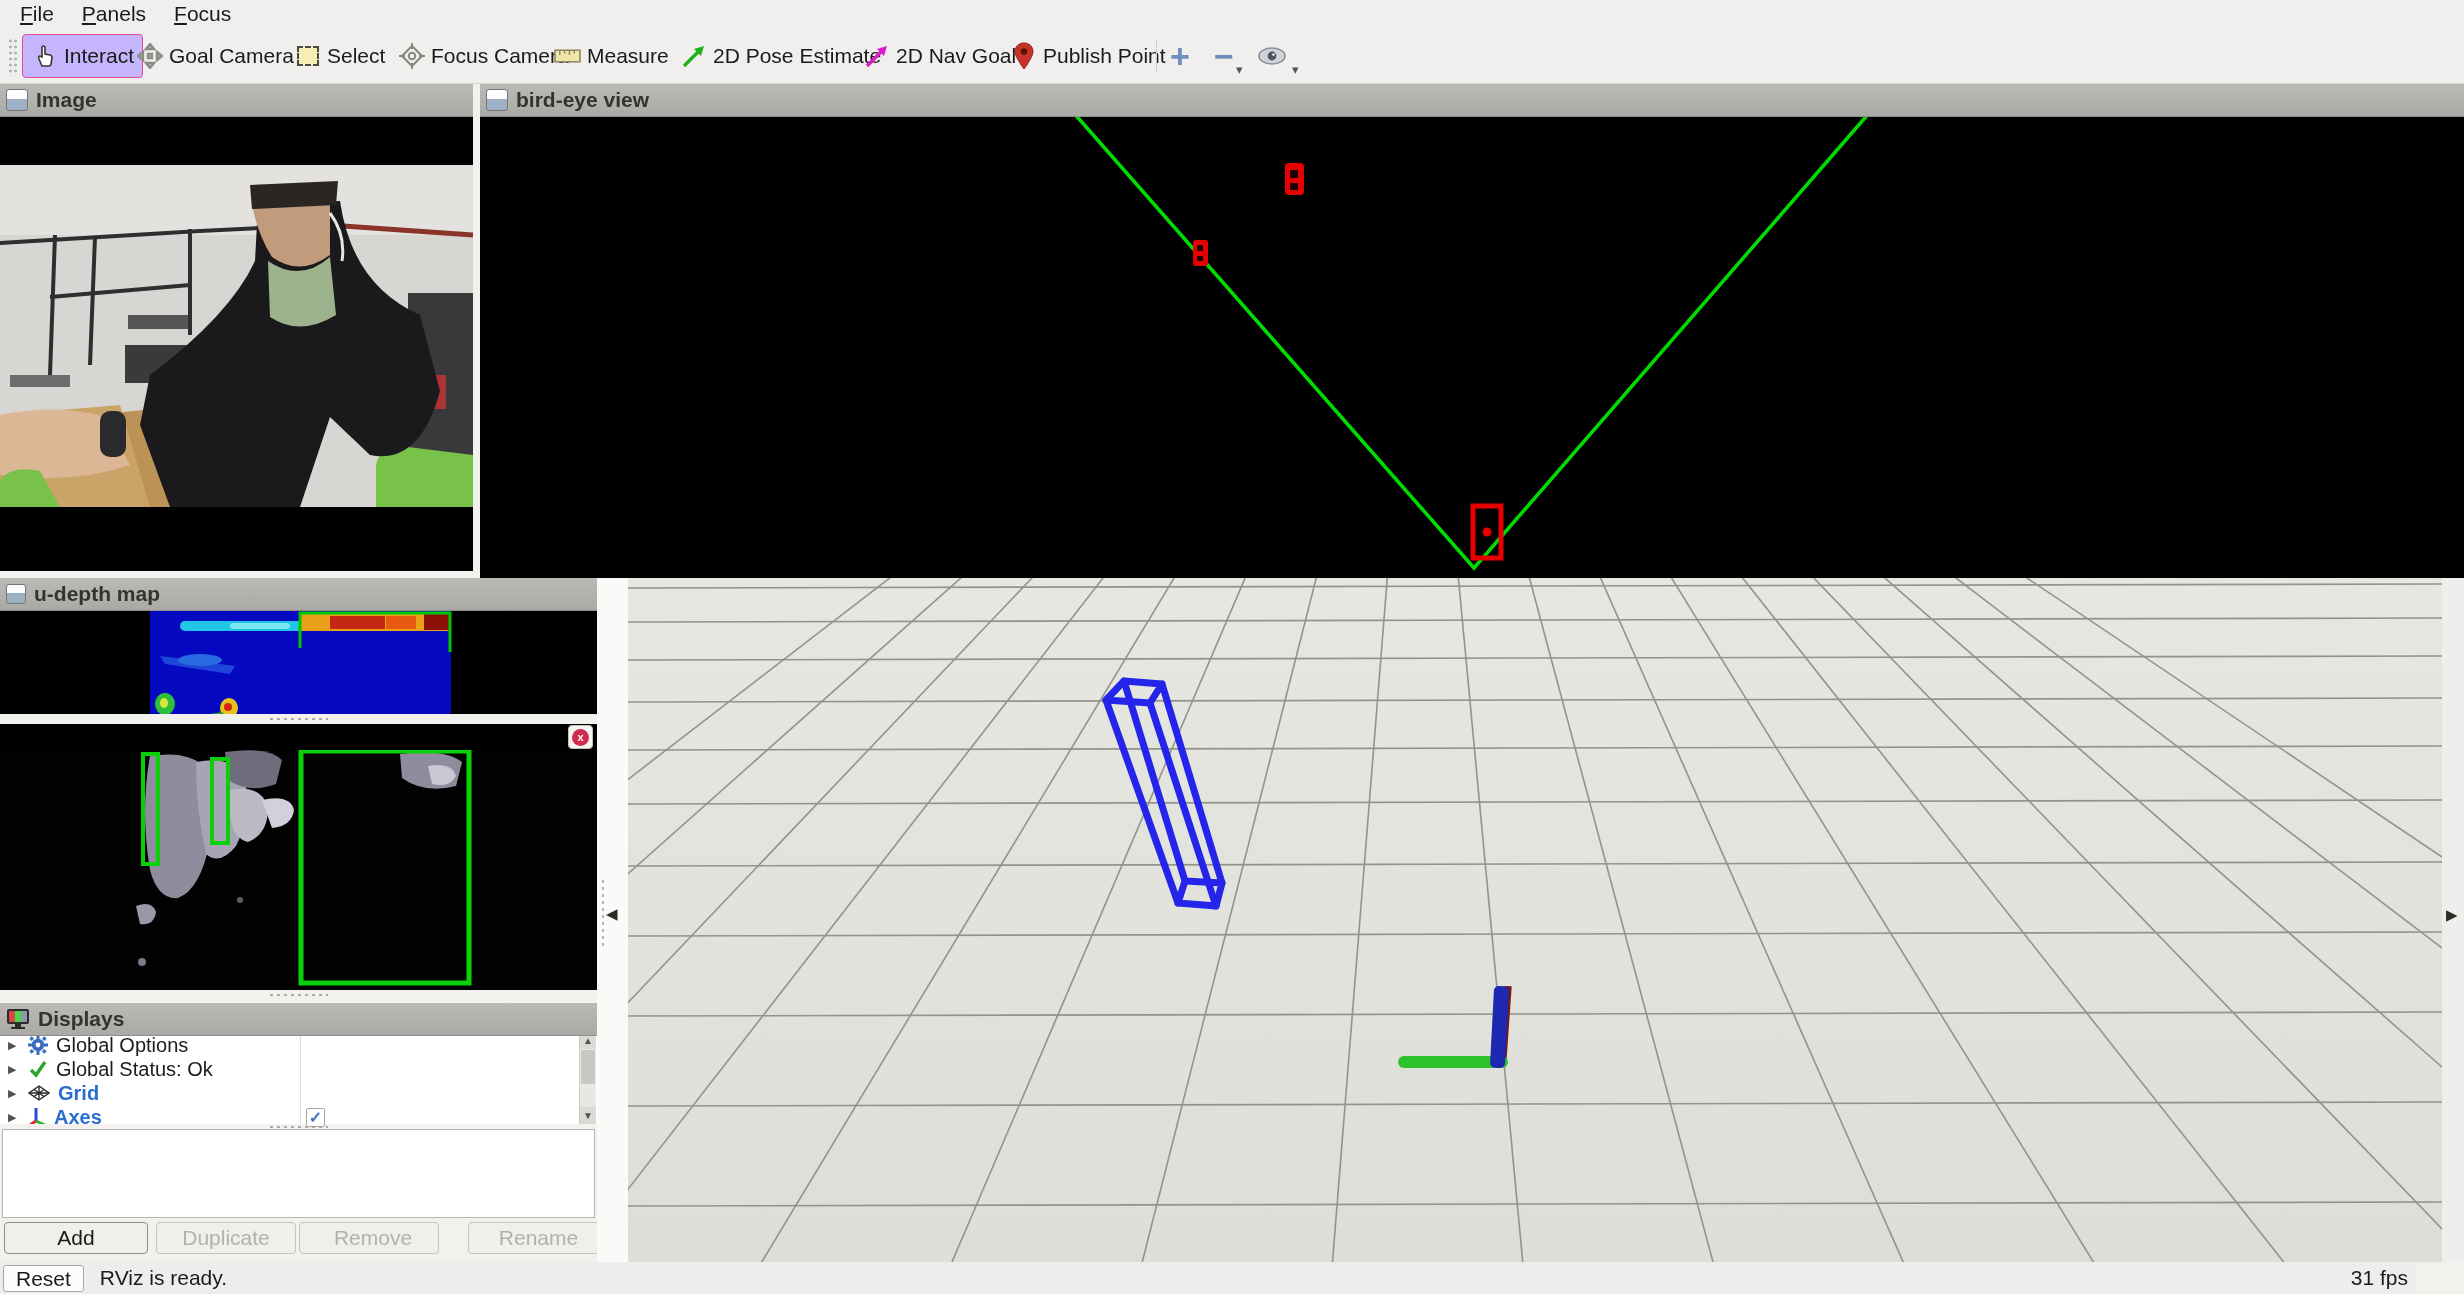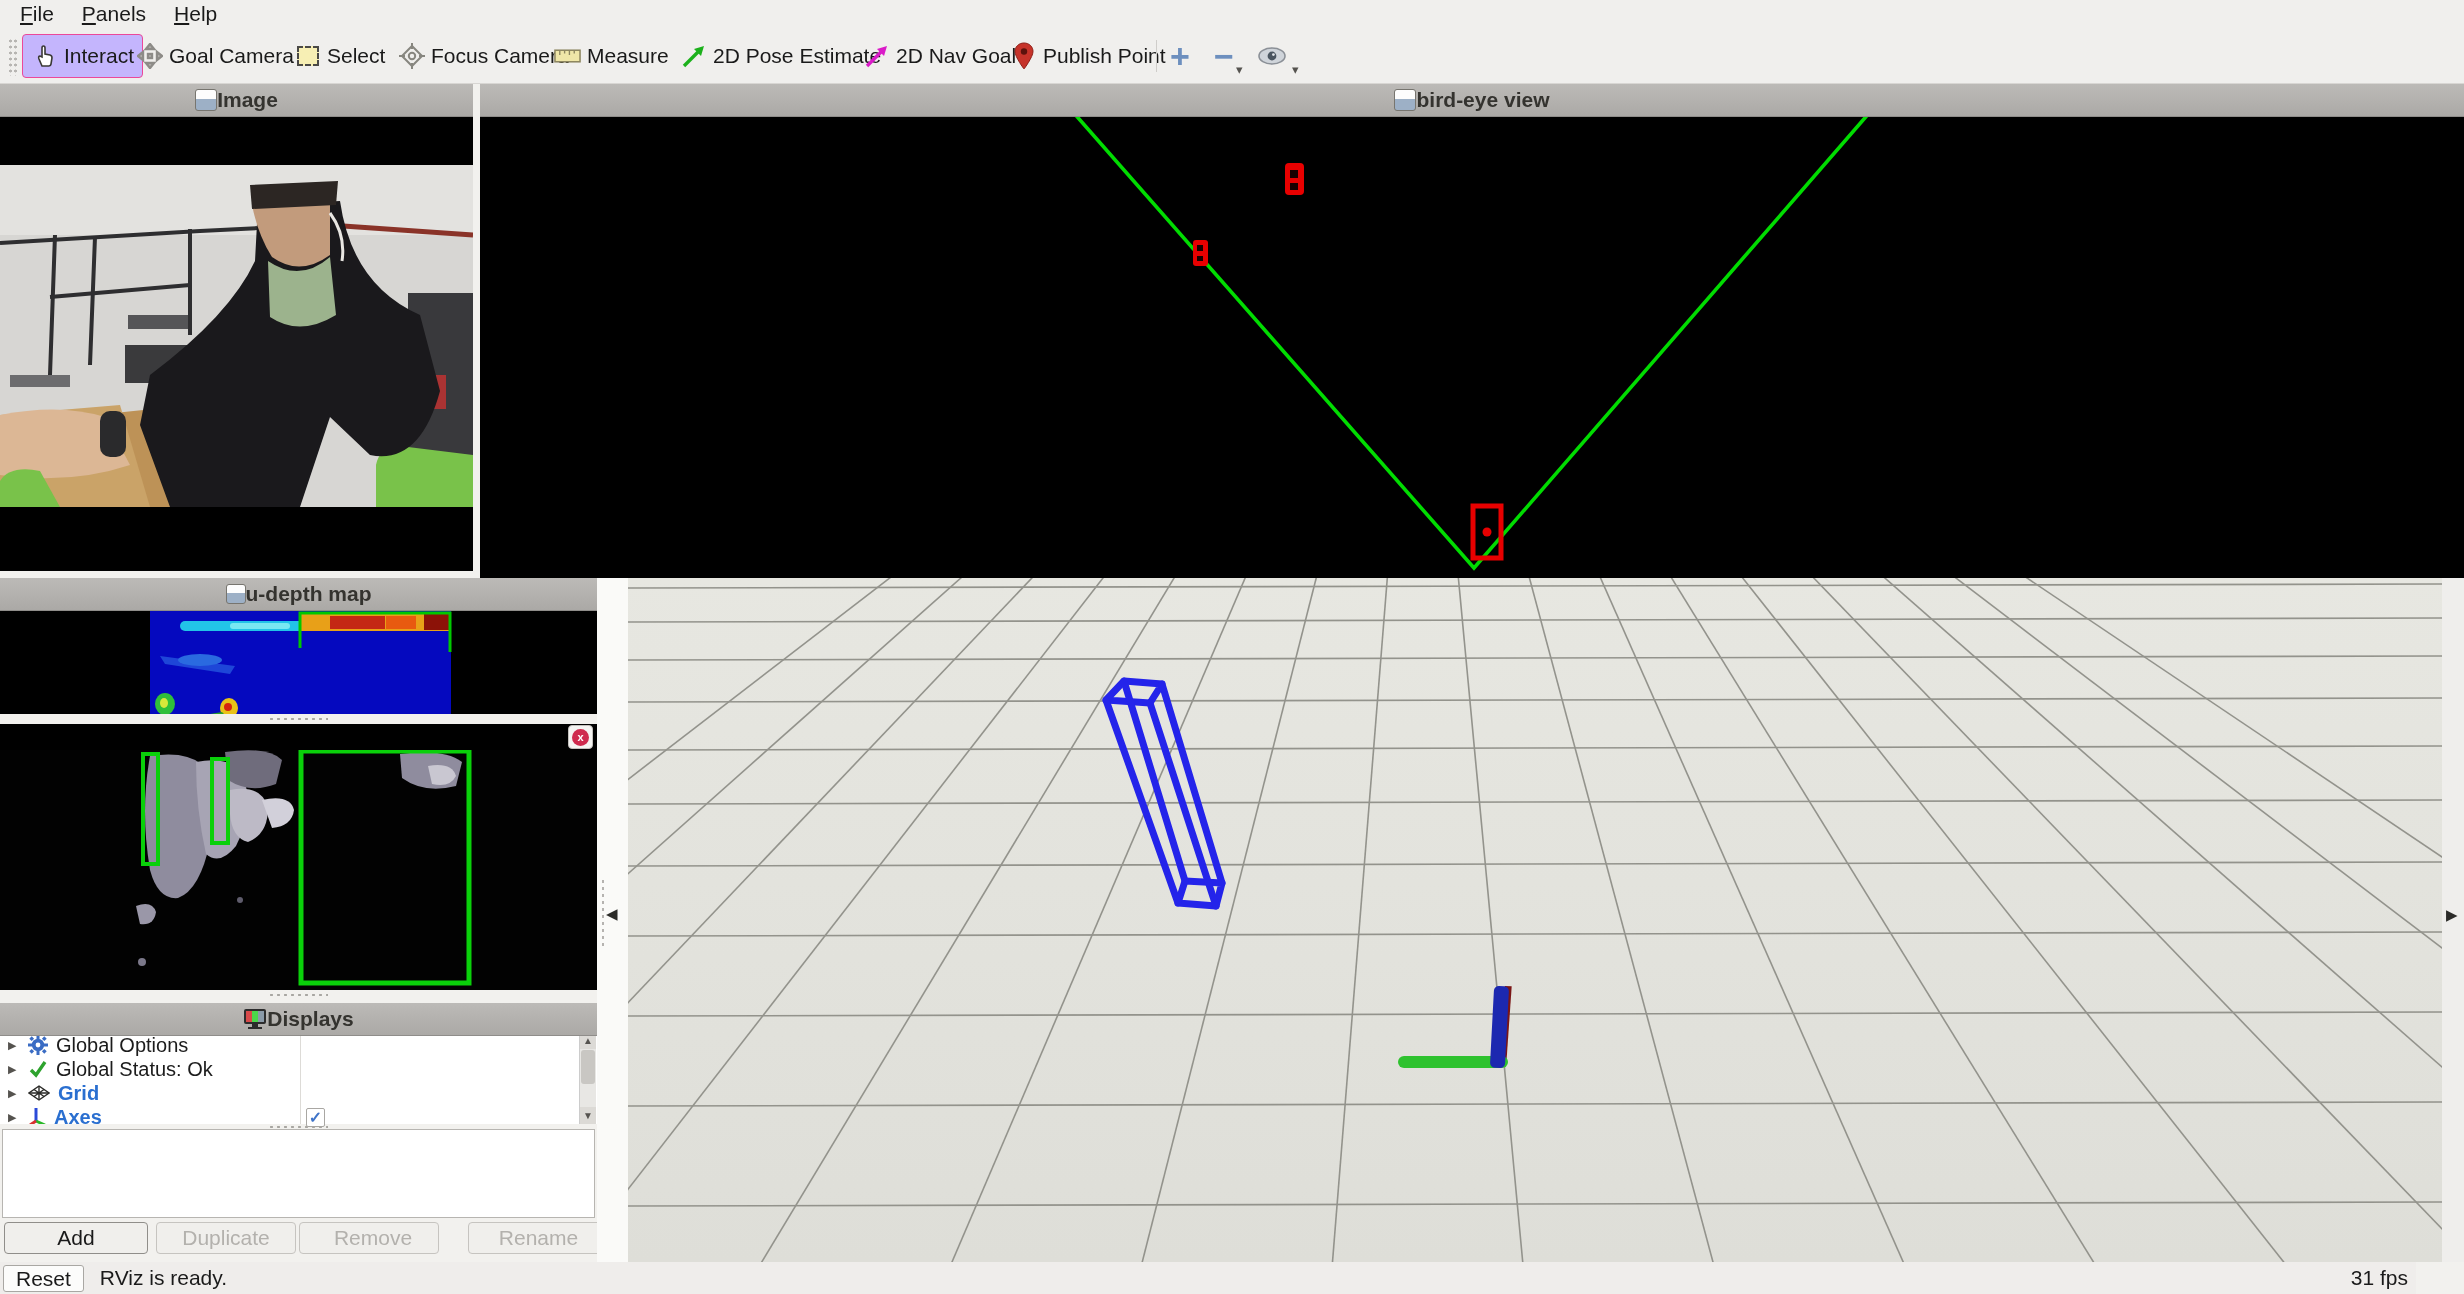--- a/index.html
+++ b/index.html
@@ -28,21 +28,21 @@
           justify-content:center; color:#6d8fbe; font-weight:bold; }
   .zplus { left:1160px; font-size:34px; }
   .zminus { left:1204px; font-size:34px; }
   .zeye { left:1252px; }
   .ddarrow { position:absolute; top:34px; font-size:13px; color:#55534f; }
 
   
   .panel { position:absolute; background:#000; }
   .phead { position:absolute; left:0; top:0; right:0; height:28px;
            background:linear-gradient(#bcbab7,#aba9a6); border-bottom:1px solid #8f8d8a;
-           display:flex; align-items:center; padding:16px 6px; gap:0; z-index:5;justify-content:center; }
+           display:flex; align-items:center; padding:16px 6px; gap:8px; z-index:5; }
   .ptitle { font-size:21px; font-weight:bold; color:#34332f; }
   .picon { width:22px; height:22px; background:linear-gradient(#fdfdfd 45%, #9db0c6 45%);
            border:1px solid #77756f; border-radius:3px; flex:0 0 auto; }
   .closebtn { position:absolute; right:4px; top:2px; width:25px; height:24px; background:#f5f4f2;
               border:1px solid #c2c0bc; border-radius:4px; display:flex; align-items:center; justify-content:center; }
   .closebtn .cdot { width:17px; height:17px; border-radius:50%; background:#cf2b4e; color:#fff;
                     font-size:11px; line-height:17px; text-align:center; font-weight:bold; }
 
   
   .tree { position:absolute; left:0; top:1031px; width:597px; height:93px; background:#fff;
@@ -85,21 +85,21 @@
 
   svg { display:block; }
   .abs { position:absolute; }
 </style>
 </head>
 <body>
 
 <div class="menubar">
   <span class="menu-item">File</span>
   <span class="menu-item">Panels</span>
-  <span class="menu-item">Help</span>
+  <span class="menu-item">Focus</span>
 </div>
 
 <div class="toolbar">
   <div class="grip"></div>
 
   <div class="tool active" style="left:22px;">
     <span class="ticon">
       <svg width="24" height="24" viewBox="0 0 24 24">
           <path d="M9 22 L6 15 Q5 12 7 12 L9 13 L9 4 Q9 2 10.5 2 Q12 2 12 4 L12 10 L17 11 Q19 11.5 19 14 L18 20 Q17.7 22 16 22 Z" fill="#fff" stroke="#3a3936" stroke-width="1.6"></path>
         </svg>

